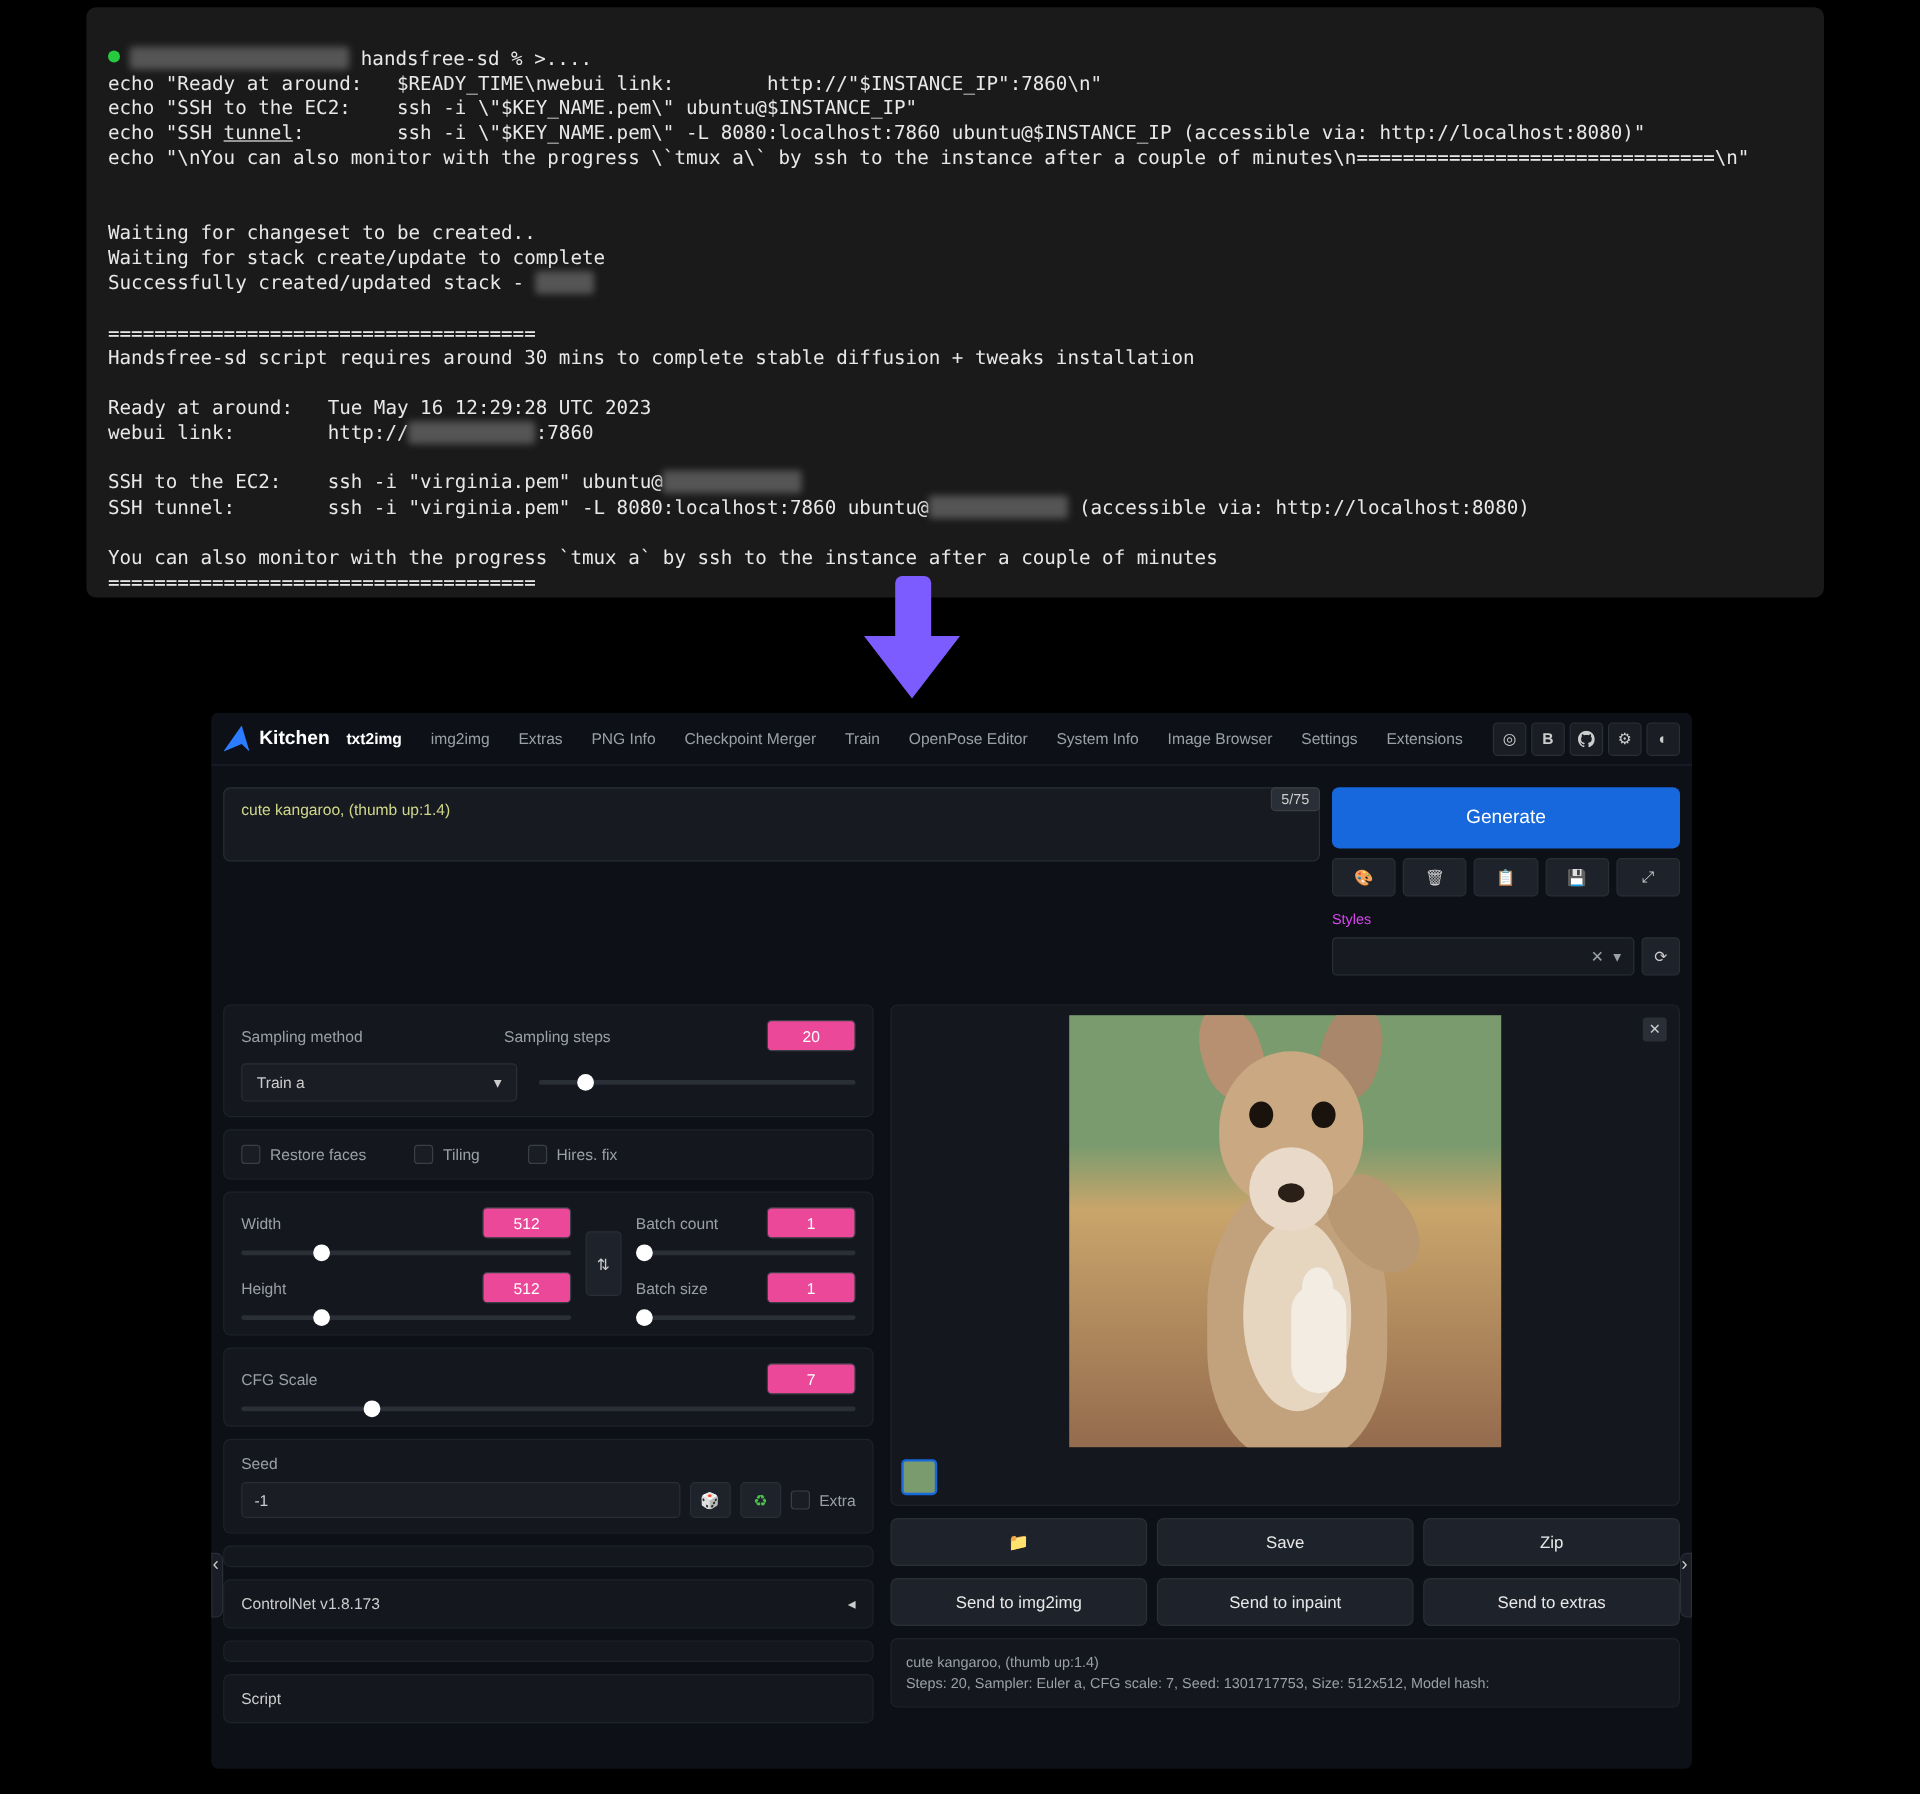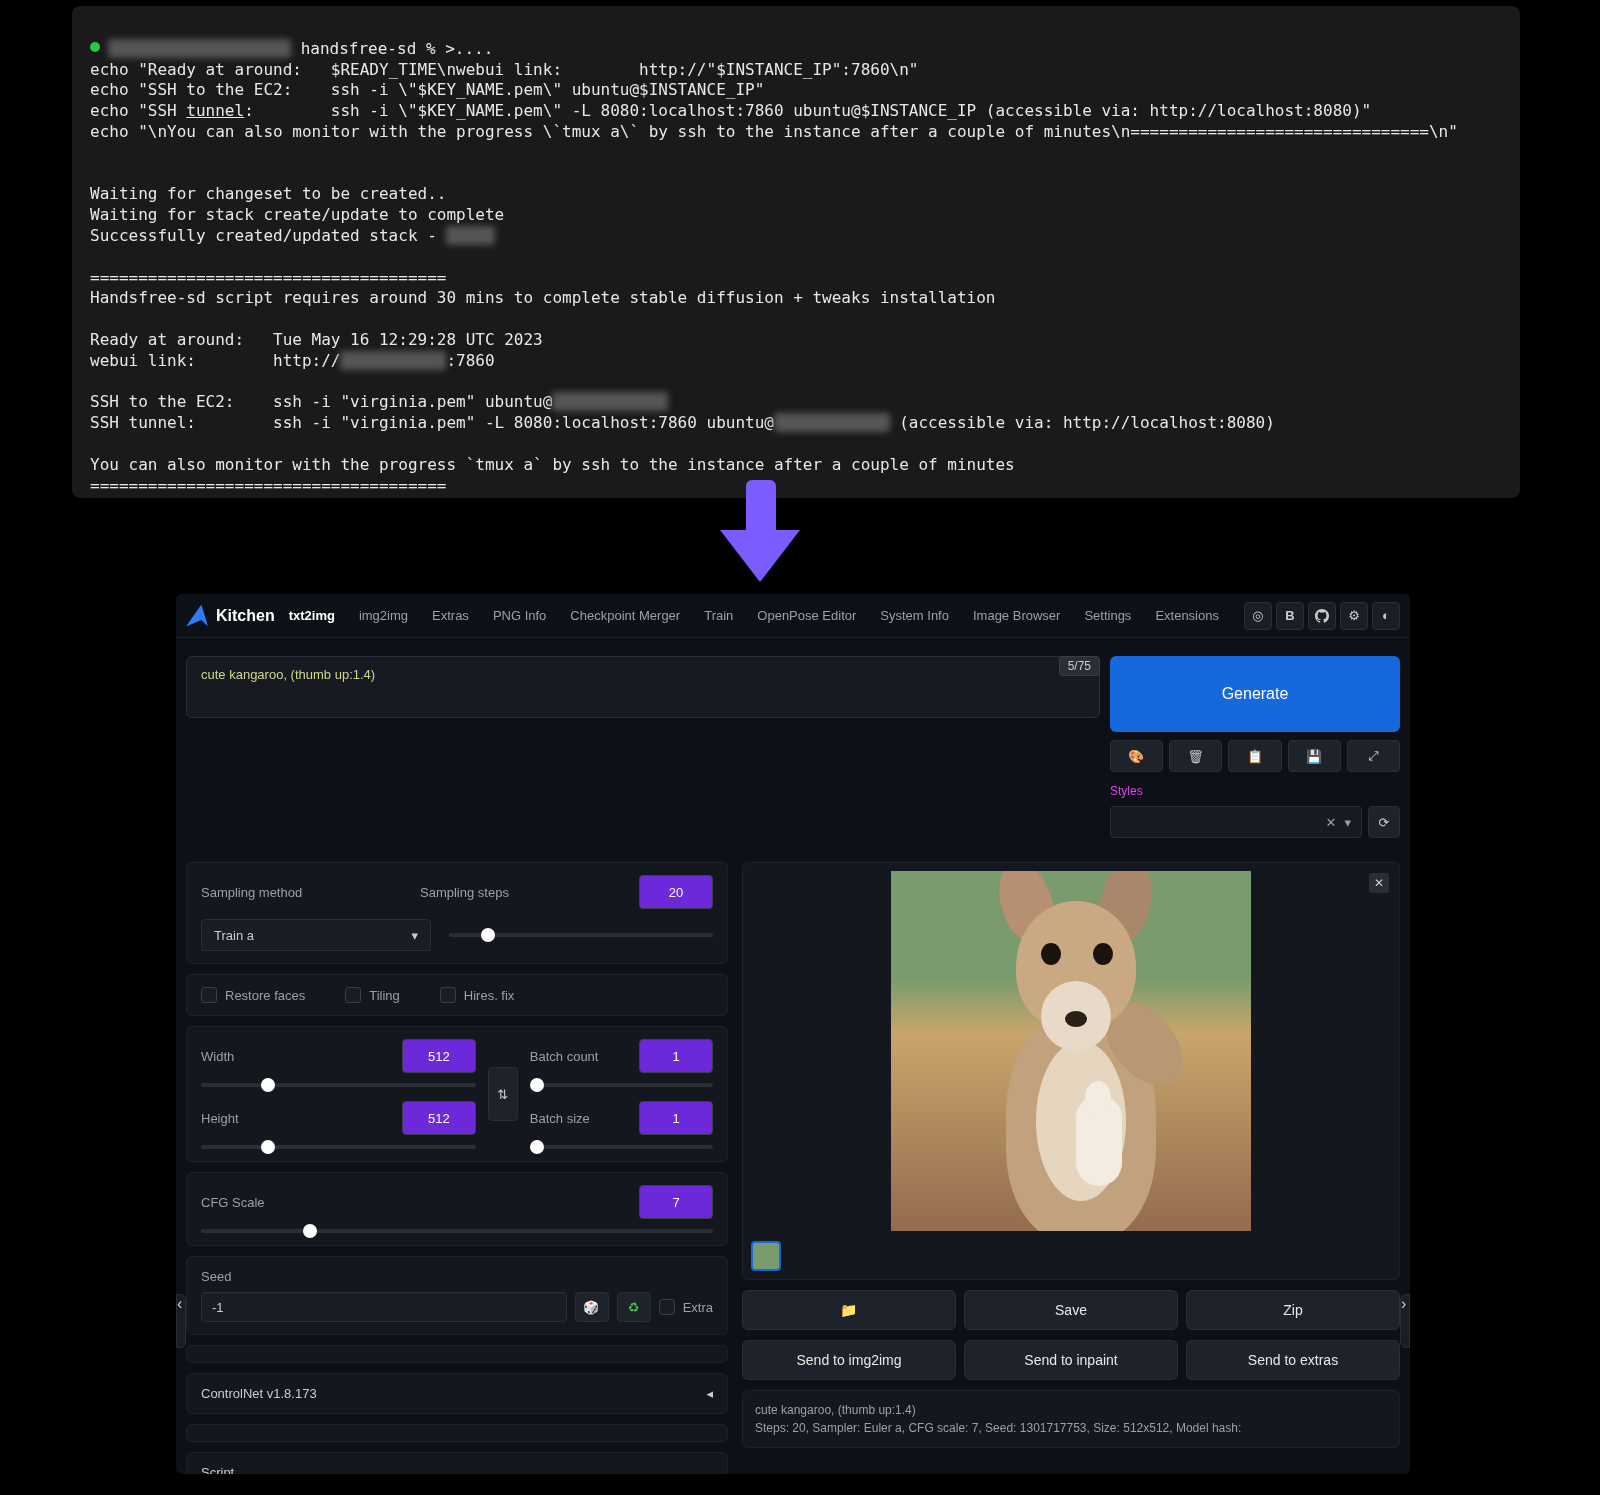--- a/index.html
+++ b/index.html
@@ -63,33 +63,33 @@
 .tab.active { color:#fff; font-weight:600;}
 .iconbar { display:flex; gap:4px;}
 .iconbtn { width:28px; height:28px; background:#1a1d24; border:1px solid #2a2e36; border-radius:4px; display:flex; align-items:center; justify-content:center; color:#ccc; font-size:13px;}
 .workarea { display:flex; padding:18px 10px; gap:10px;}
 .leftcol { flex:1; display:flex; flex-direction:column; gap:8px;}
 .rightcol-top { width:290px; display:flex; flex-direction:column; gap:8px;}
 .promptbox { position:relative; background:#171a21; border:1px solid #2a2e36; border-radius:6px; padding:10px 14px; min-height:62px; font-size:13px;}
 .promptbox .pvalue { color:#d0d78a;}
 .promptbox .placeholder { color:#5a606b;}
 .counter { position:absolute; top:-1px; right:-1px; background:#2a2e36; padding:2px 8px; font-size:12px; color:#ccc; border-radius:4px; border:1px solid #3a3e46;}
-.genbtn { background:#1668dc; color:#fff; height:76px; border-radius:6px; display:flex; align-items:center; justify-content:center; font-size:16px; font-weight:500;}
+.genbtn { background:#1668dc; color:#fff; height:51px; border-radius:6px; display:flex; align-items:center; justify-content:center; font-size:16px; font-weight:500;}
 .quickrow { display:flex; gap:6px;}
 .qbtn { flex:1; height:32px; background:#1e222a; border:1px solid #2a2e36; border-radius:4px; display:flex; align-items:center; justify-content:center; color:#ccc; font-size:13px;}
 .styleslabel { font-size:12px; color:#d946ef; margin-top:4px;}
 .stylesrow { display:flex; gap:6px;}
 .stylesel { flex:1; height:32px; background:#171a21; border:1px solid #2a2e36; border-radius:4px; display:flex; align-items:center; justify-content:flex-end; padding:0 10px; color:#9aa0a6; font-size:13px; gap:8px;}
 .maingrid { display:flex; padding:6px 10px 10px; gap:14px;}
 .paramcol { width:542px; display:flex; flex-direction:column; gap:10px;}
 .panel { background:#14171d; border:1px solid #1e222a; border-radius:6px; padding:12px 14px;}
 .panelrow { display:flex; align-items:center; gap:18px; margin-bottom:10px;}
 .panelrow:last-child { margin-bottom:0;}
 .plabel { font-size:13px; color:#9aa0a6; flex:0 0 auto;}
-.numbox { width:74px; height:26px; background:#6d28d9; border:1px solid #3a3e46; border-radius:4px; text-align:center; padding:16px 4px; font-size:13px; color:#fff; display:flex; align-items:center; justify-content:center;}
+.numbox { width:74px; height:26px; background:#ec4899; border:1px solid #3a3e46; border-radius:4px; text-align:center; padding:0 4px; font-size:13px; color:#fff; display:flex; align-items:center; justify-content:center;}
 .slider { flex:1; height:4px; background:#2a2e36; border-radius:2px; position:relative;}
 .sknob { position:absolute; top:-5px; width:14px; height:14px; background:#fff; border-radius:50%;}
 .dropdown { flex:1; height:32px; background:#1a1d24; border:1px solid #2a2e36; border-radius:4px; display:flex; align-items:center; padding:0 12px; color:#ccc; font-size:13px; justify-content:space-between;}
 .chk { width:16px; height:16px; background:#1a1d24; border:1px solid #3a3e46; border-radius:3px; display:inline-block;}
 .chkrow { display:flex; align-items:center; gap:8px; font-size:13px; color:#9aa0a6;}
 .seedinput { flex:1; height:30px; background:#1a1d24; border:1px solid #2a2e36; border-radius:4px; display:flex; align-items:center; padding:0 10px; color:#ccc; font-size:13px;}
 .sqbtn { width:34px; height:30px; background:#1e222a; border:1px solid #2a2e36; border-radius:4px; display:flex; align-items:center; justify-content:center; font-size:13px; color:#ccc;}
 .collapse { background:#14171d; border:1px solid #1e222a; border-radius:6px; padding:12px 14px; display:flex; justify-content:space-between; align-items:center; font-size:13px; color:#ccc;}
 .outcol { flex:1; display:flex; flex-direction:column; gap:10px;}
 .preview { background:#14171d; border:1px solid #1e222a; border-radius:6px; padding:8px; position:relative; display:flex; flex-direction:column; align-items:center;}

